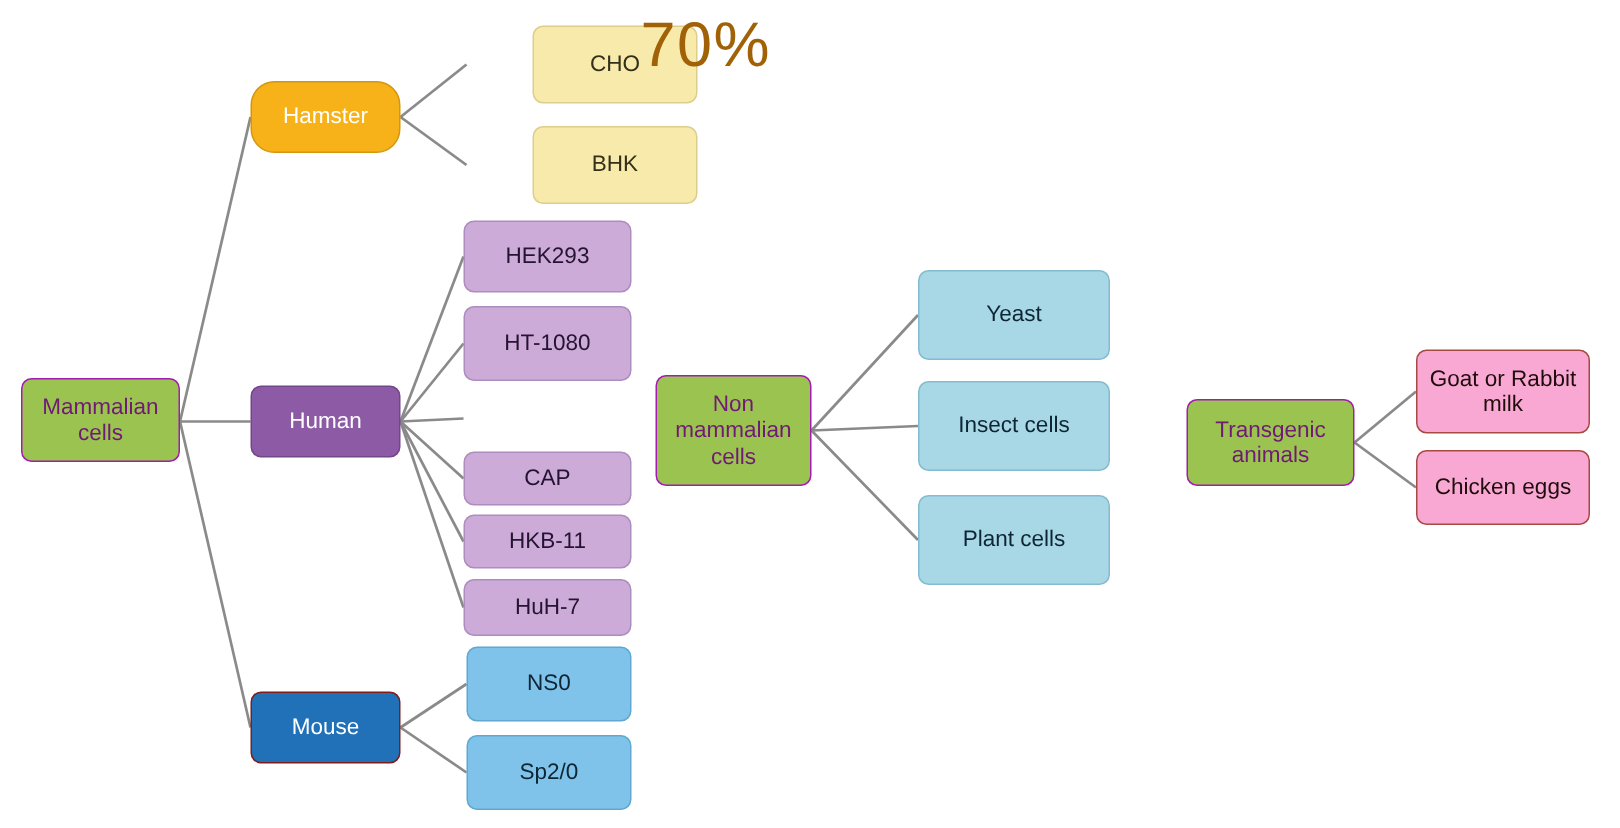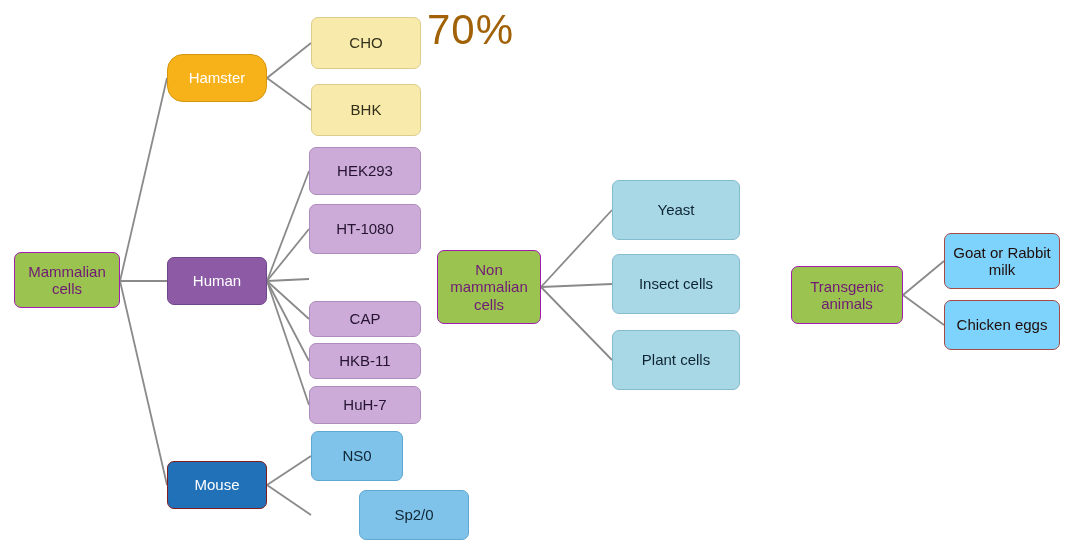--- a/index.html
+++ b/index.html
@@ -10,27 +10,27 @@
   .stage{position:absolute;inset:0;}
   svg.connectors{position:absolute;left:0;top:0;width:1080px;height:552px;}
   svg.connectors line{stroke:#8a8a8a;stroke-width:1.8;}
   .node{
     position:absolute;display:flex;align-items:center;justify-content:center;
     text-align:center;border-radius:7px;font-size:15px;line-height:1.15;
     padding:3px 5px;box-sizing:border-box;font-weight:400;
   }
   .green{background:#9bc350;border:1px solid #a21caf;color:#701a75;}
   .orange{background:#f7b219;border:1px solid #d4960f;color:#ffffff;}
-  .paleyellow{background:#f8eaaa;border:1px solid #ddcd8c;color:#33301c;}
+  .paleyellow{background:#f8eaaa;border:1px solid #ddcd8c;color:#33301c;margin-left:44px;}
   .purple{background:#8d5ba6;border:1px solid #72478a;color:#ffffff;}
   .palepurple{background:#ccabd8;border:1px solid #ae8cbd;color:#251331;}
   .darkblue{background:#2171b8;border:1px solid #7f1d1d;color:#ffffff;}
   .paleblue{background:#7fc3ea;border:1px solid #60a8d2;color:#0e2533;}
   .cyan{background:#a8d7e6;border:1px solid #84bccf;color:#0e2533;}
-  .red{background:#7dd3fc;border:1px solid #a84a44;color:#1f0d0b;}
+  .red{background:#f9a8d4;border:1px solid #a84a44;color:#1f0d0b;}
   .zoom-label{
     position:absolute;left:427px;top:6px;font-size:42px;color:#a16207;
     font-weight:400;letter-spacing:1px;
   }
 </style>
 </head>
 <body>
 
 <div class="stage">
 
@@ -68,22 +68,22 @@
   <div class="node paleyellow" style="left:311px;top:84px;width:110px;height:52px;">BHK</div>
 
   <div class="node purple" style="left:167px;top:257px;width:100px;height:48px;">Human</div>
   <div class="node palepurple" style="left:309px;top:147px;width:112px;height:48px;">HEK293</div>
   <div class="node palepurple" style="left:309px;top:204px;width:112px;height:50px;">HT-1080</div>
   <div class="node palepurple" style="left:309px;top:301px;width:112px;height:36px;">CAP</div>
   <div class="node palepurple" style="left:309px;top:343px;width:112px;height:36px;">HKB-11</div>
   <div class="node palepurple" style="left:309px;top:386px;width:112px;height:38px;">HuH-7</div>
 
   <div class="node darkblue" style="left:167px;top:461px;width:100px;height:48px;">Mouse</div>
-  <div class="node paleblue" style="left:311px;top:431px;width:92px;height:50px;">NS0</div>
-  <div class="node paleblue" style="left:311px;top:490px;width:110px;height:50px;margin-left:48px;">Sp2/0</div>
+  <div class="node paleblue" style="left:311px;top:431px;width:110px;height:50px;">NS0</div>
+  <div class="node paleblue" style="left:311px;top:490px;width:110px;height:50px;">Sp2/0</div>
 
   <div class="node green" style="left:437px;top:250px;width:104px;height:74px;">Non mammalian cells</div>
   <div class="node cyan" style="left:612px;top:180px;width:128px;height:60px;">Yeast</div>
   <div class="node cyan" style="left:612px;top:254px;width:128px;height:60px;">Insect cells</div>
   <div class="node cyan" style="left:612px;top:330px;width:128px;height:60px;">Plant cells</div>
 
   <div class="node green" style="left:791px;top:266px;width:112px;height:58px;">Transgenic animals</div>
   <div class="node red" style="left:944px;top:233px;width:116px;height:56px;">Goat or Rabbit milk</div>
   <div class="node red" style="left:944px;top:300px;width:116px;height:50px;text-align:right;">Chicken eggs</div>
 

